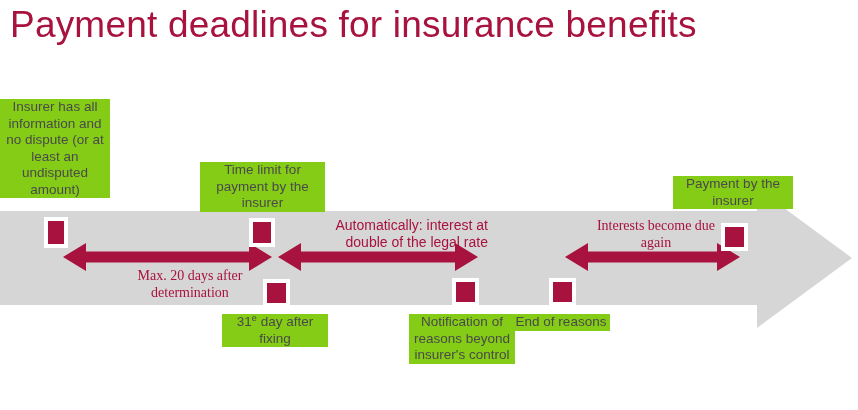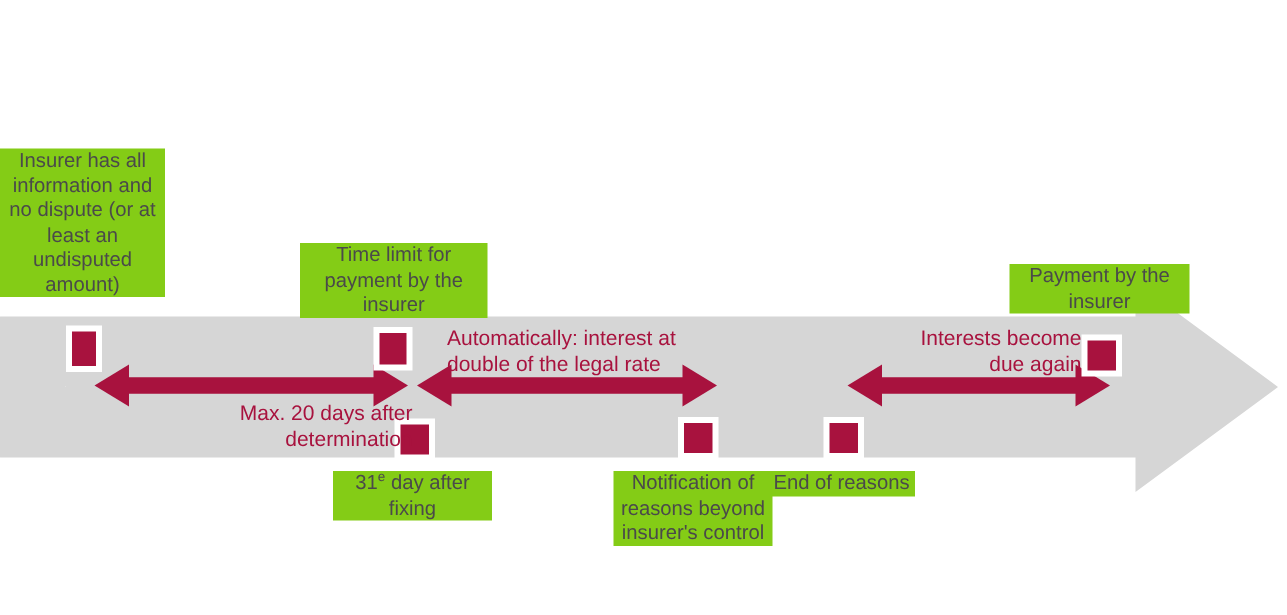--- a/index.html
+++ b/index.html
@@ -79,34 +79,35 @@
     line-height: 16.5px;
     background: #84cc16;
   }
 
   .arrow-label {
     position: absolute;
     color: #A8123E;
     font-size: 14px;
     line-height: 17px;
   }
-  .arrow-label.center { text-align: left; }
-  .arrow-label.left   { text-align: right; }
+  .arrow-label.center { text-align: right; }
+  .arrow-label.left   { text-align: center; font-family: Liberation Serif, serif; }
 
   sup.ord {
     font-size: 9px;
     vertical-align: super;
     line-height: 0;
   }
 </style>
 </head>
 <body>
 
 <div id="canvas">
 
+  <div id="title">Payment deadlines for insurance benefits</div>
 
   <svg id="band-svg" viewBox="0 0 858 160" preserveAspectRatio="none" xmlns="http://www.w3.org/2000/svg">
     <path fill="#D6D6D6" d="M 0,6
              L 0,100
              L 44,53
              Z
              M 0,6
              L 757,6
              L 757,-17
              L 852,53

